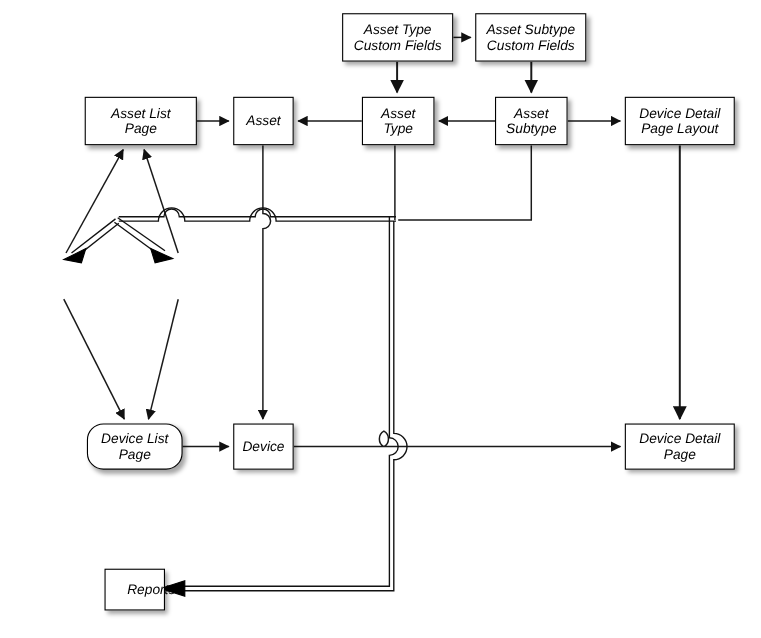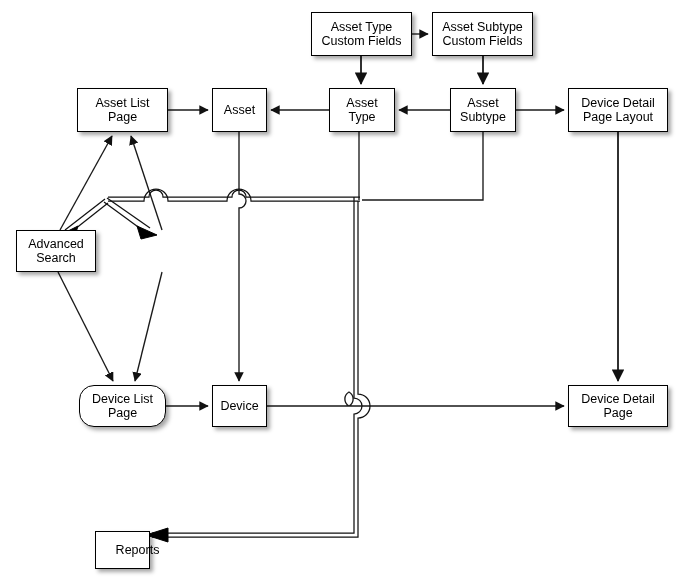--- a/index.html
+++ b/index.html
@@ -35,20 +35,21 @@
     align-items: center;
     justify-content: center;
     text-align: center;
     font-size: 12.5px;
     line-height: 14px;
     color: #000000;
     white-space: pre-line;
     box-shadow: 3px 3px 4px rgba(0,0,0,0.35);
     z-index: 5;
     font-family: "Liberation Sans", sans-serif;
+    font-style: italic;
   }
 </style>
 </head>
 <body>
 
 <div id="diagram-root">
 
   <svg id="edge-layer" viewBox="0 0 692 580" width="692" height="580" xmlns="http://www.w3.org/2000/svg">
     <defs>
       <marker id="arrow" viewBox="0 0 10 10" refX="9.2" refY="5" markerWidth="7" markerHeight="7" orient="auto-start-reverse">
@@ -136,41 +137,39 @@
     <path d="M 146 535 L 168 528 L 168 542 Z" fill="#000000" stroke="#000000" stroke-width="1"></path>
 
   </svg>
 
   <div class="node" style="left:311px; top:12px; width:101px; height:44px;">Asset Type
 Custom Fields</div>
 
   <div class="node" style="left:432px; top:12px; width:101px; height:44px;">Asset Subtype
 Custom Fields</div>
 
-  <div class="node" style="left:77px; top:88px; width:91px; height:44px;">Asset List
+  <div class="node" style="left:77px; top:88px; width:102px; height:44px;">Asset List
 Page</div>
 
   <div class="node" style="left:212px; top:88px; width:55px; height:44px;">Asset</div>
 
   <div class="node" style="left:329px; top:88px; width:66px; height:44px;">Asset
 Type</div>
 
   <div class="node" style="left:450px; top:88px; width:66px; height:44px;">Asset
 Subtype</div>
 
   <div class="node" style="left:568px; top:88px; width:100px; height:44px;">Device Detail
 Page Layout</div>
 
-  <div class="node" style="left:16px; top:230px; width:80px; height:42px;">Advanced
-Search</div>
 
 
   <div class="node" style="left:79px; top:385px; width:87px; height:42px;border-radius:15px;">Device List
 Page</div>
 
   <div class="node" style="left:212px; top:385px; width:55px; height:42px;">Device</div>
 
   <div class="node" style="left:568px; top:385px; width:100px; height:42px;">Device Detail
 Page</div>
 
-  <div class="node" style="left:95px; top:531px; width:55px; height:38px;padding-left:30px;">Reports</div>
+  <div class="node" style="left:95px; top:517px; width:55px; height:38px;padding-left:30px;">Reports</div>
 
 </div>
 
 </body></html>

